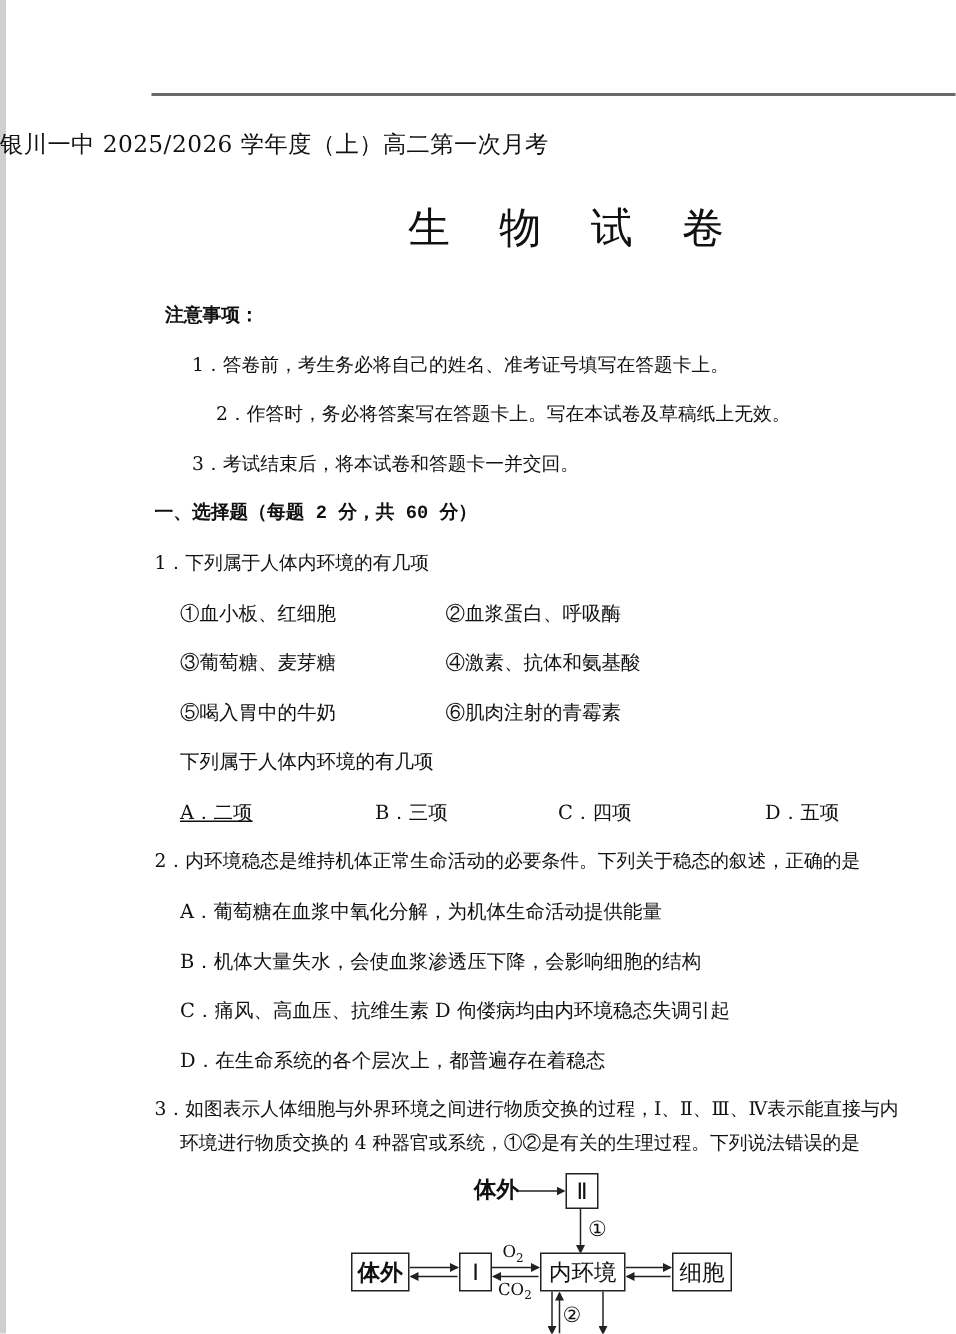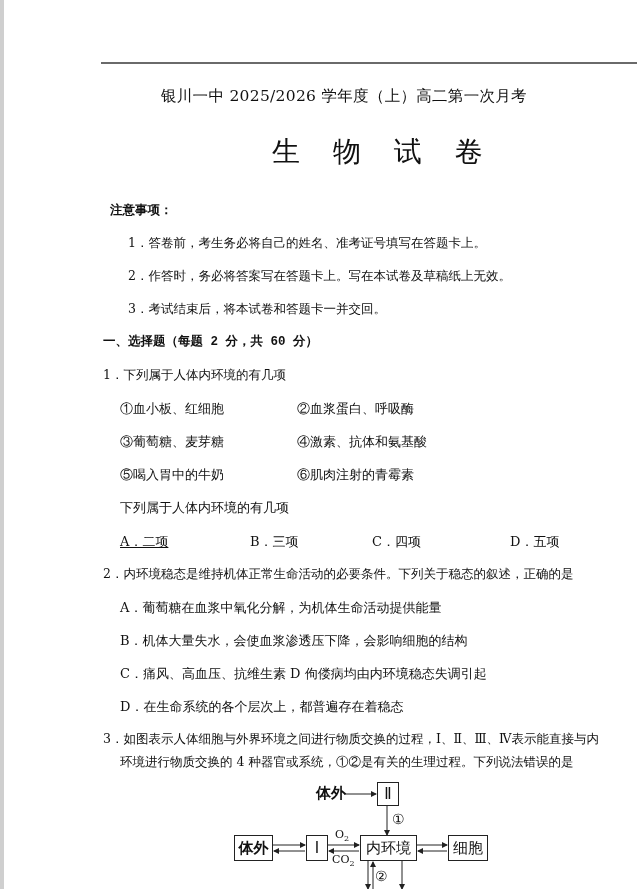--- a/index.html
+++ b/index.html
@@ -1,21 +1,21 @@
 <!DOCTYPE html>
 <html><head>
 <meta charset="utf-8">
 <style>
   html, body { margin:0; padding:0; }
   body { width:637px; height:889px; background:#ffffff; position:relative; overflow:hidden;
          font-family:"DejaVu Serif","Liberation Serif",serif; color:#111; }
   .left-strip { position:absolute; left:0; top:0; width:4px; height:889px; background:#cfcfcf; }
   .top-rule { position:absolute; left:101px; top:62px; width:536px; height:2px; background:#6a6a6a; }
   .abs { position:absolute; white-space:nowrap; }
-  .school { top:86px; left:0; width:637px; text-align:left; padding-left:161px; box-sizing:border-box; font-size:15.5px; letter-spacing:0.3px; }
+  .school { top:86px; left:0; width:637px; text-align:left; box-sizing:border-box; font-size:15.5px; letter-spacing:0.3px; }
   .subject { top:133px; left:272px; font-size:28px; letter-spacing:12px; font-family:"DejaVu Sans","Liberation Sans",sans-serif; font-weight:500; }
   .notice-title { top:202px; left:110px; font-size:12.5px; font-family:"DejaVu Sans","Liberation Sans",sans-serif; font-weight:bold; }
   .notice { left:128px; font-size:12.5px; }
   .section { top:333px; left:103px; font-size:12.5px; font-family:Liberation Mono, monospace; font-weight:bold; }
   .q { left:103px; font-size:12.5px; }
   .opt { font-size:13px; }
   .diagram { position:absolute; left:220px; top:775px; width:290px; height:114px; }
   .box { position:absolute; border:1.2px solid #222; background:#fff; font-size:15px; text-align:center;
          font-family:"DejaVu Sans","Liberation Sans",sans-serif; box-sizing:border-box; }
   .dlabel { position:absolute; font-size:15px; font-family:"DejaVu Sans","Liberation Sans",sans-serif; font-weight:bold; }
@@ -25,21 +25,21 @@
 <body>
 
 <div class="left-strip"></div>
 <div class="top-rule"></div>
 
 <div class="abs school">银川一中 2025/2026 学年度（上）高二第一次月考</div>
 <div class="abs subject">生 物 试 卷</div>
 
 <div class="abs notice-title">注意事项：</div>
 <div class="abs notice" style="top:235px;">1．答卷前，考生务必将自己的姓名、准考证号填写在答题卡上。</div>
-<div class="abs notice" style="top:268px;">2．作答时，务必将答案写在答题卡上。写在本试卷及草稿纸上无效。</div>
+<div class="abs notice" style="top:268px;margin-left:16px;">2．作答时，务必将答案写在答题卡上。写在本试卷及草稿纸上无效。</div>
 <div class="abs notice" style="top:301px;">3．考试结束后，将本试卷和答题卡一并交回。</div>
 
 <div class="abs section">一、选择题（每题 2 分，共 60 分）</div>
 
 <div class="abs q" style="top:367px;">1．下列属于人体内环境的有几项</div>
 <div class="abs opt" style="top:400px; left:120px;">①血小板、红细胞</div>
 <div class="abs opt" style="top:400px; left:297px;">②血浆蛋白、呼吸酶</div>
 <div class="abs opt" style="top:433px; left:120px;">③葡萄糖、麦芽糖</div>
 <div class="abs opt" style="top:433px; left:297px;">④激素、抗体和氨基酸</div>
 <div class="abs opt" style="top:466px; left:120px;">⑤喝入胃中的牛奶</div>

